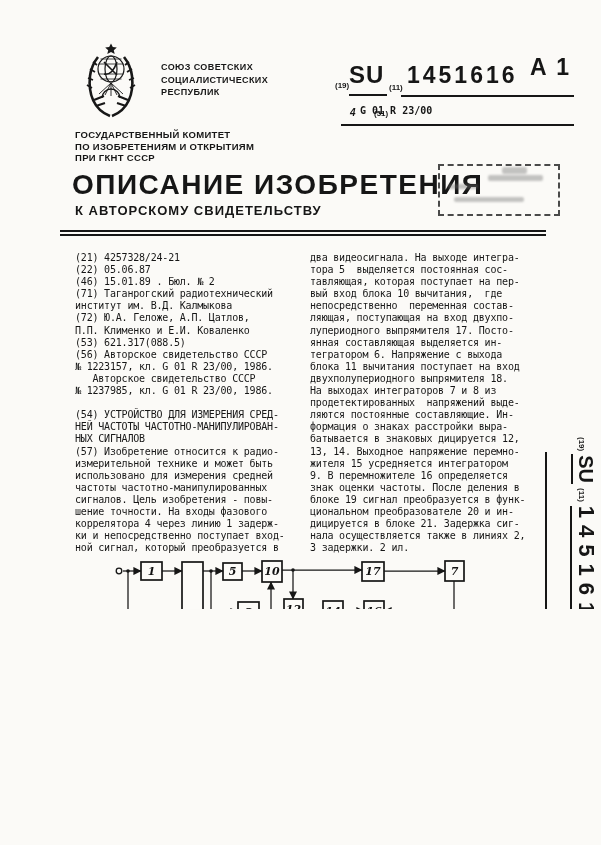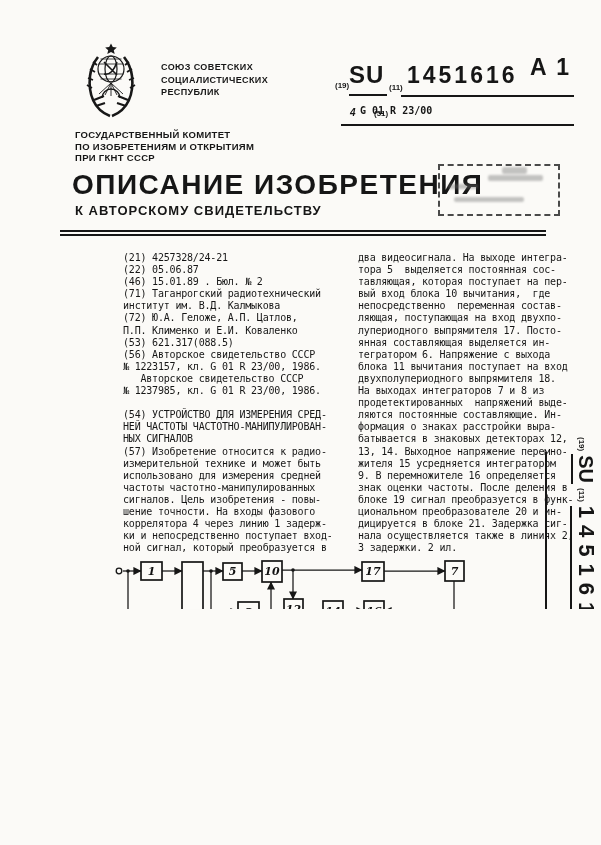--- a/index.html
+++ b/index.html
@@ -17,21 +17,21 @@
   .hline{background:#161616;height:2px;}
   .ipc-class{left:360px;top:105px;font-family:"DejaVu Sans Mono",monospace;font-size:10px;font-weight:bold;}
   .ipc-ed{left:350px;top:107px;font-size:10px;font-weight:bold;font-style:italic;}
   .title{left:72px;top:169px;font-size:28px;font-weight:bold;letter-spacing:1.5px;white-space:nowrap;}
   .subtitle{left:75px;top:203px;font-size:13px;font-weight:bold;letter-spacing:1px;}
   .stamp{left:438px;top:164px;width:118px;height:48px;border:2px dashed #4a4a4a;}
   .smudge{position:absolute;background:#6f6f6f;opacity:.4;filter:blur(1.2px);border-radius:2px;}
   .double-rule{left:60px;top:230px;width:486px;height:2px;border-top:2px solid #161616;border-bottom:2px solid #161616;}
 
   
-  .col{top:252px;margin-left:48px;}
+  .col{top:252px;}
   .col-left{left:75px;width:233px;}
   .col-right{left:310px;width:242px;}
   .tline{font-family:"DejaVu Sans Mono",monospace;font-size:10px;line-height:12.1px;
          letter-spacing:-.2px;white-space:pre;}
 
   
   #diagram-svg{position:absolute;left:80px;top:552px;width:475px;height:204px;}
   .wire{fill:none;stroke:#161616;stroke-width:1.25;}
   .blk{fill:#fcfbf8;stroke:#161616;stroke-width:1.7;}
   .blk-label{font-family:"DejaVu Serif",serif;font-style:italic;font-weight:600;font-size:11px;text-anchor:middle;fill:#111;}
@@ -145,21 +145,21 @@
       <div class="tline">ляющая, поступающая на вход двухпо-</div>
       <div class="tline">лупериодного выпрямителя 17. Посто-</div>
       <div class="tline">янная составляющая выделяется ин-</div>
       <div class="tline">тегратором 6. Напряжение с выхода</div>
       <div class="tline">блока 11 вычитания поступает на вход</div>
       <div class="tline">двухполупериодного выпрямителя 18.</div>
       <div class="tline">На выходах интеграторов 7 и 8 из</div>
       <div class="tline">продетектированных  напряжений выде-</div>
       <div class="tline">ляются постоянные составляющие. Ин-</div>
       <div class="tline">формация о знаках расстройки выра-</div>
-      <div class="tline">батывается в знаковых детекторах 12,</div>
+      <div class="tline">батывается в знаковых дицируется 12,</div>
       <div class="tline">13, 14. Выходное напряжение перемно-</div>
       <div class="tline">жителя 15 усредняется интегратором</div>
       <div class="tline">9. В перемножителе 16 определяется</div>
       <div class="tline">знак оценки частоты. После деления в</div>
       <div class="tline">блоке 19 сигнал преобразуется в функ-</div>
       <div class="tline">циональном преобразователе 20 и ин-</div>
       <div class="tline">дицируется в блоке 21. Задержка сиг-</div>
       <div class="tline">нала осуществляется также в линиях 2,</div>
       <div class="tline">3 задержки. 2 ил.</div>
     </div>

